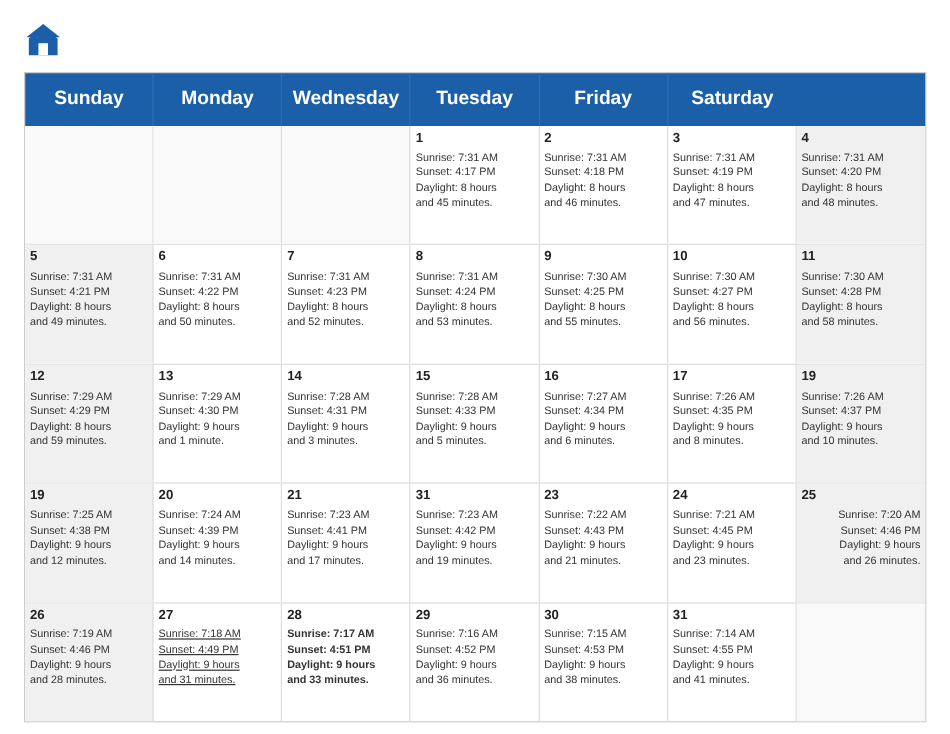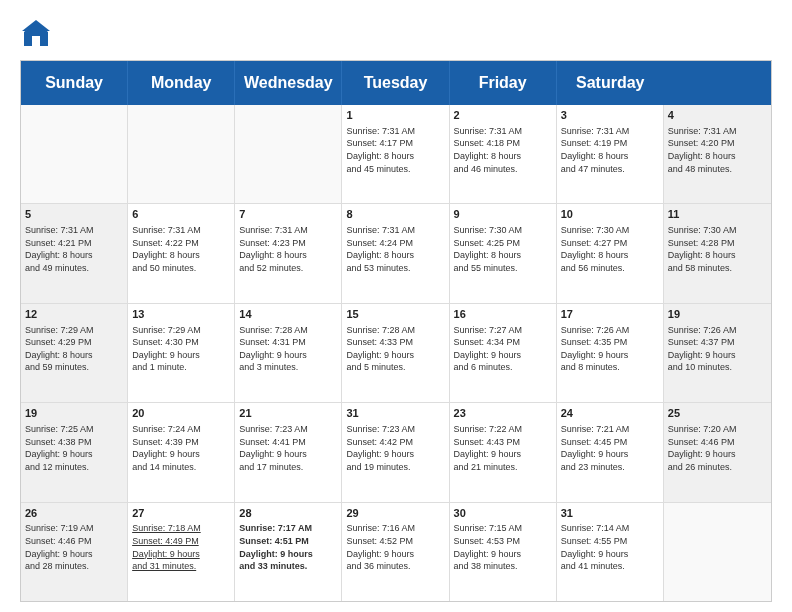--- a/index.html
+++ b/index.html
@@ -320,21 +320,21 @@
           </div>
           <div class="cal-cell">
             <div class="day-num">24</div>
             <div class="cell-text" style="white-space: pre-line;">Sunrise: 7:21 AM
 Sunset: 4:45 PM
 Daylight: 9 hours
 and 23 minutes.</div>
           </div>
           <div class="cal-cell shaded">
             <div class="day-num">25</div>
-            <div class="cell-text" style="white-space: pre-line;">Sunrise: 7:20 AM
+            <div class="cell-text" style="white-space: pre-line; text-align: right;">Sunrise: 7:20 AM
 Sunset: 4:46 PM
 Daylight: 9 hours
 and 26 minutes.</div>
           </div>
         </div>
         <div class="cal-row">
           <div class="cal-cell shaded">
             <div class="day-num">26</div>
             <div class="cell-text" style="white-space: pre-line;">Sunrise: 7:19 AM
 Sunset: 4:46 PM

